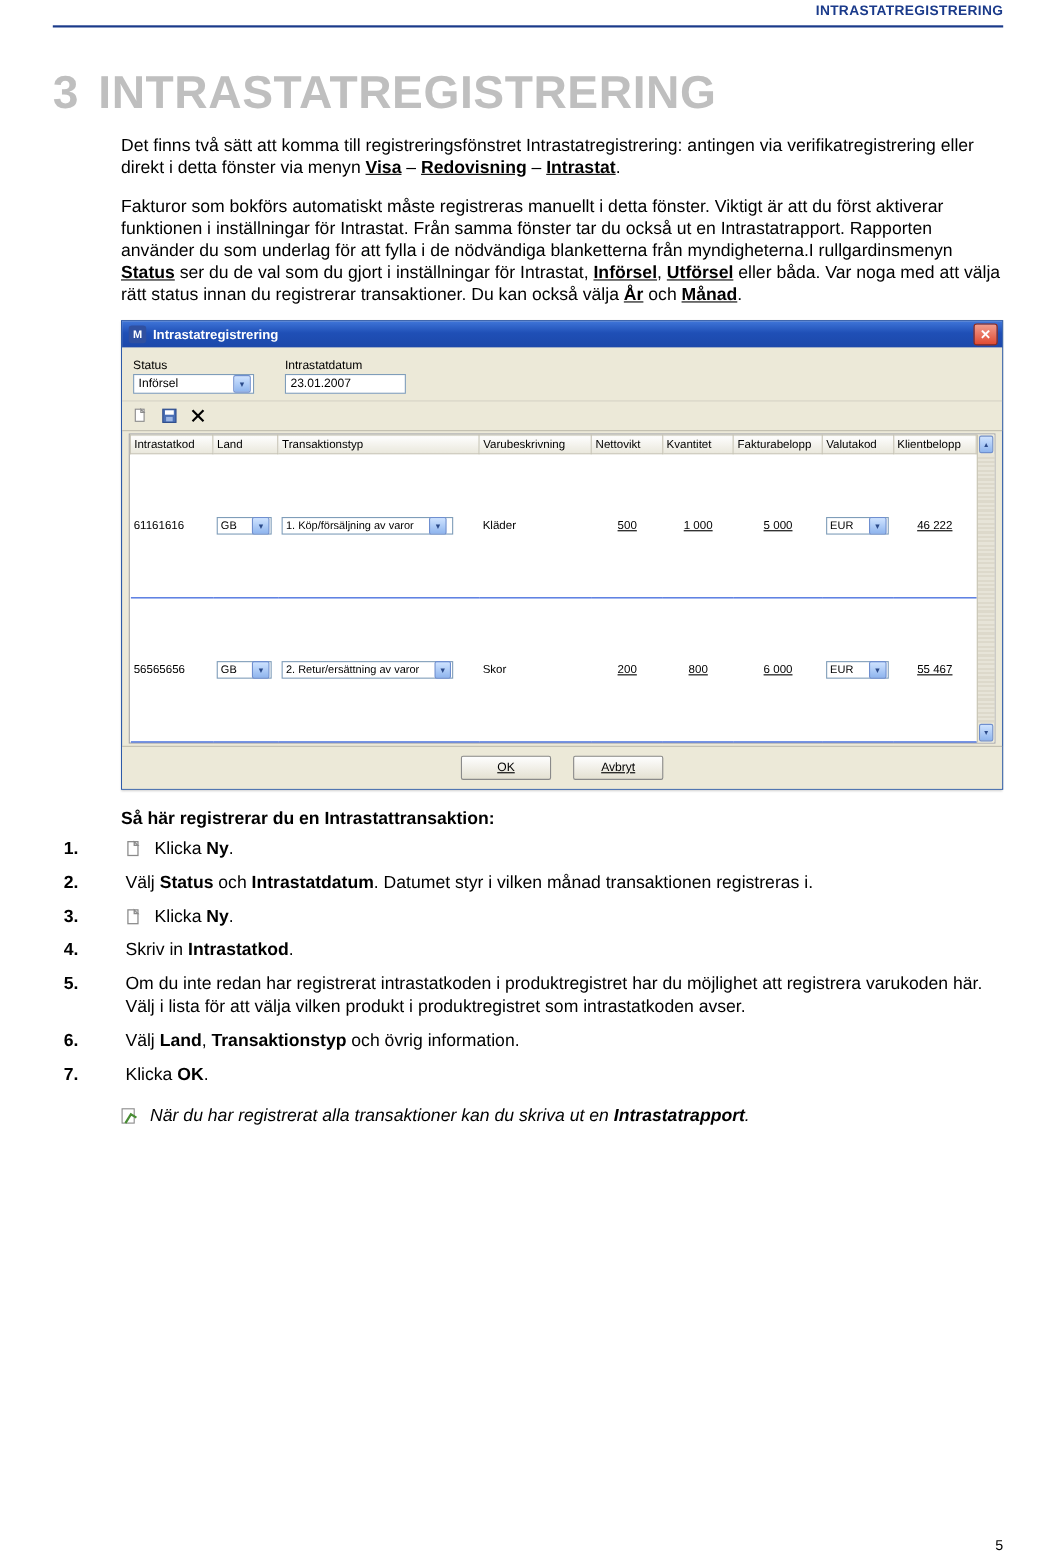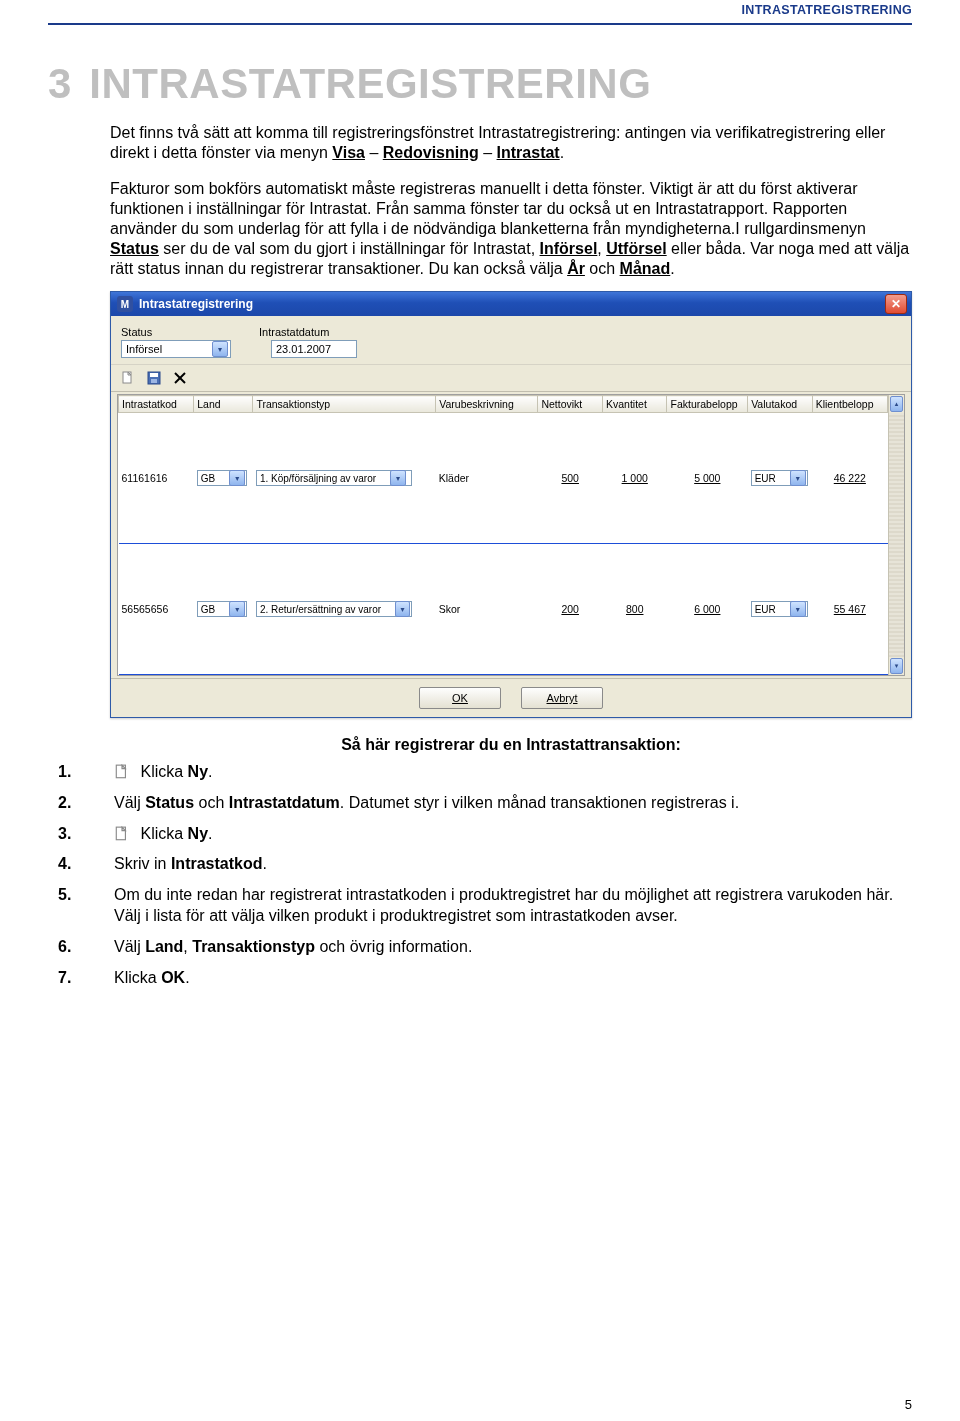--- a/index.html
+++ b/index.html
@@ -56,21 +56,20 @@
     color: #000;
     margin-bottom: 12px;
     margin-left: 62px;
   }
   .body-text b { font-weight: bold; text-decoration: underline; }
   .body-sub {
     font-weight: bold;
     margin-top: 16px;
     margin-bottom: 8px;
     margin-left: 62px;
-    text-align: center;
   }
   .ol-steps {
     list-style: none;
     padding: 0;
     margin: 0 0 0 0;
   }
   .ol-steps > li {
     display: flex;
     align-items: flex-start;
     margin-bottom: 10px;
@@ -155,21 +154,21 @@
   .combo, .textbox {
     border:1px solid #7f9db9;
     background:#fff;
     height:18px;
     display:flex; align-items:center;
     padding: 0 2px 0 4px;
     font-size:11px;
     box-sizing: border-box;
   }
   .combo { width: 110px; justify-content: space-between;}
-  .textbox { width: 86px; margin-left: 12px; }
+  .textbox { width: 110px; }
   .combo .arrow, .mini-combo .arrow {
     width:14px; height:14px;
     background: linear-gradient(#cfe3ff,#8fb5ee);
     border:1px solid #6f8fcf;
     border-radius:2px;
     display:flex;align-items:center;justify-content:center;
     font-size:8px;color:#2b4a8a;
   }
   .toolbar {
     background:#ece9d8;
@@ -449,15 +448,22 @@
       </span>
     </li>
     <li>
       <span class="step-num">7.</span>
       <span class="step-body">
         <span>Klicka </span><b>OK</b><span>.</span>
       </span>
     </li>
   </ol>
 
+  <p class="note-row">
+    <svg class="tip-icon" viewBox="0 0 16 16">
+        <rect x="1" y="1" width="11" height="13" fill="#fff" stroke="#8a8a8a"></rect>
+        <path d="M4 14 L9 6 L14 9" stroke="#488c33" stroke-width="2" fill="none"></path>
+      </svg>
+    <span>När du har registrerat alla transaktioner kan du skriva ut en </span><b>Intrastatrapport</b><span>.</span>
+  </p>
 
   <div class="page-num">5</div>
 </div>
 
 </body></html>

